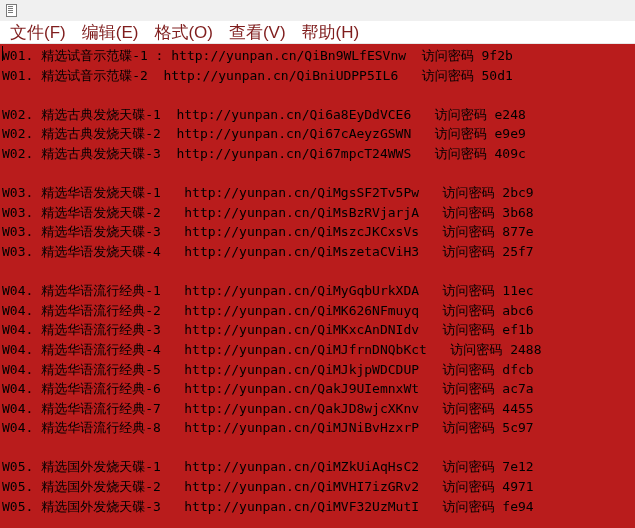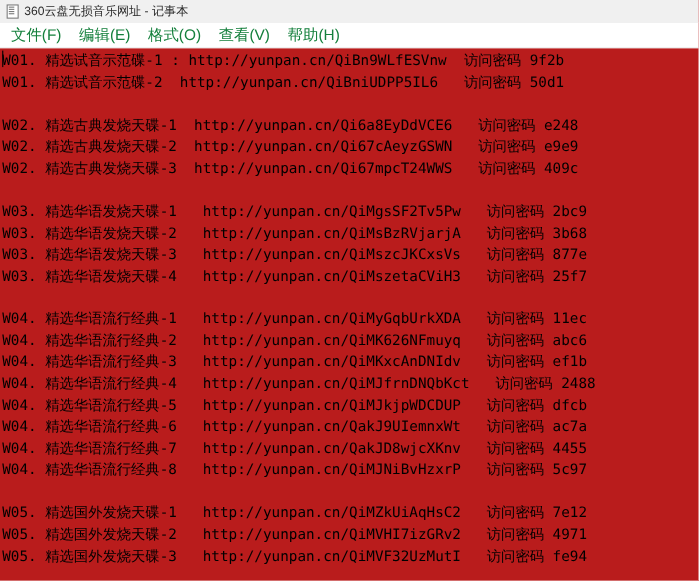--- a/index.html
+++ b/index.html
@@ -63,22 +63,22 @@
   .menubar {
     height: 22px;
     background: #ffffff;
     display: flex;
     align-items: center;
     padding-left: 2px;
     flex: 0 0 auto;
     border-bottom: 1px solid #e8e8e8;
   }
   .menu-item {
-    font-size: 14px;
-    color: #15803d;
+    font-size: 17px;
+    color: #7f1d1d;
     padding: 2px 8px 2px 8px;
     white-space: nowrap;
     font-family: "Liberation Sans", sans-serif;
     cursor: default;
   }
   
   .textarea-wrap {
     flex: 1 1 auto;
     position: relative;
     overflow: hidden;
@@ -112,21 +112,20 @@
 </head>
 <body>
 
 <div class="window">
 
   <div class="titlebar">
     <div class="titlebar-icon">
       <div class="sheet"></div>
       <div class="lines"></div>
     </div>
-    <div class="titlebar-title">360云盘无损音乐网址 - 记事本</div>
   </div>
 
   <div class="menubar">
     <div class="menu-item">文件(F)</div>
     <div class="menu-item">编辑(E)</div>
     <div class="menu-item">格式(O)</div>
     <div class="menu-item">查看(V)</div>
     <div class="menu-item">帮助(H)</div>
   </div>
 

